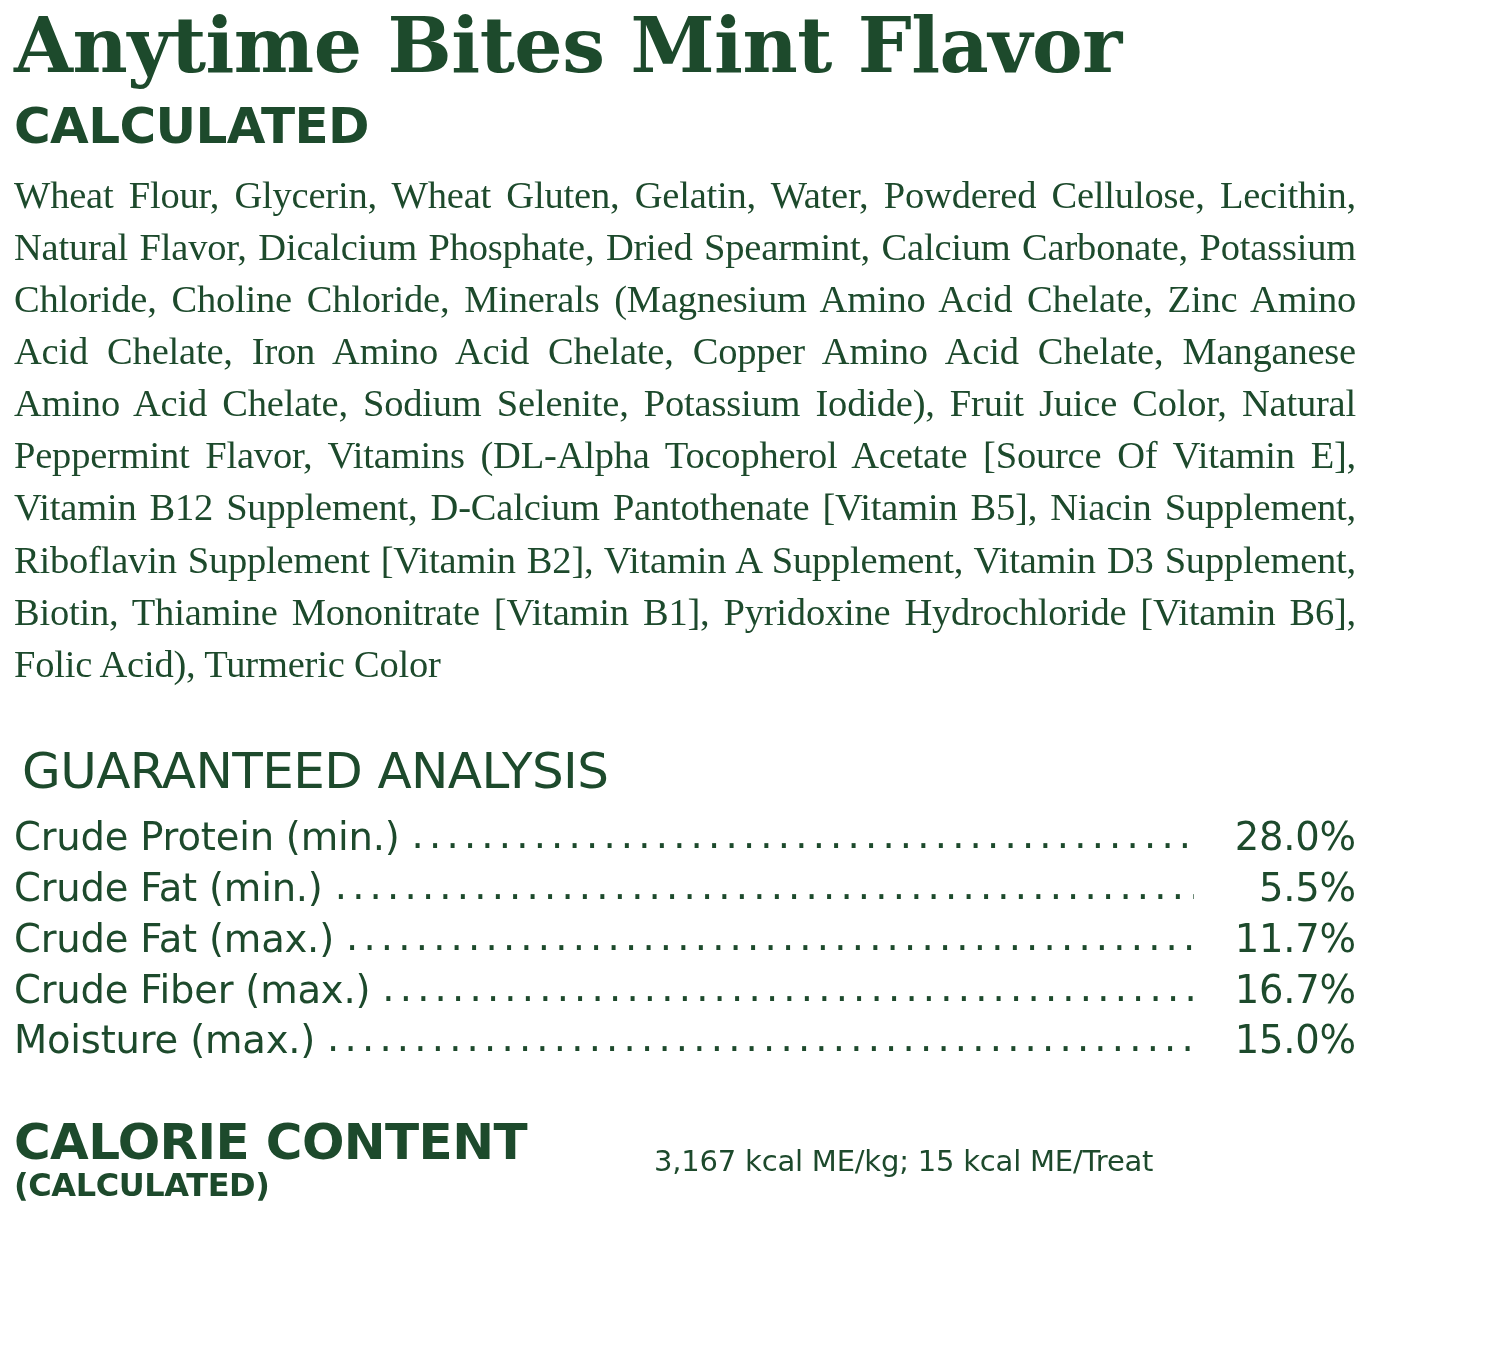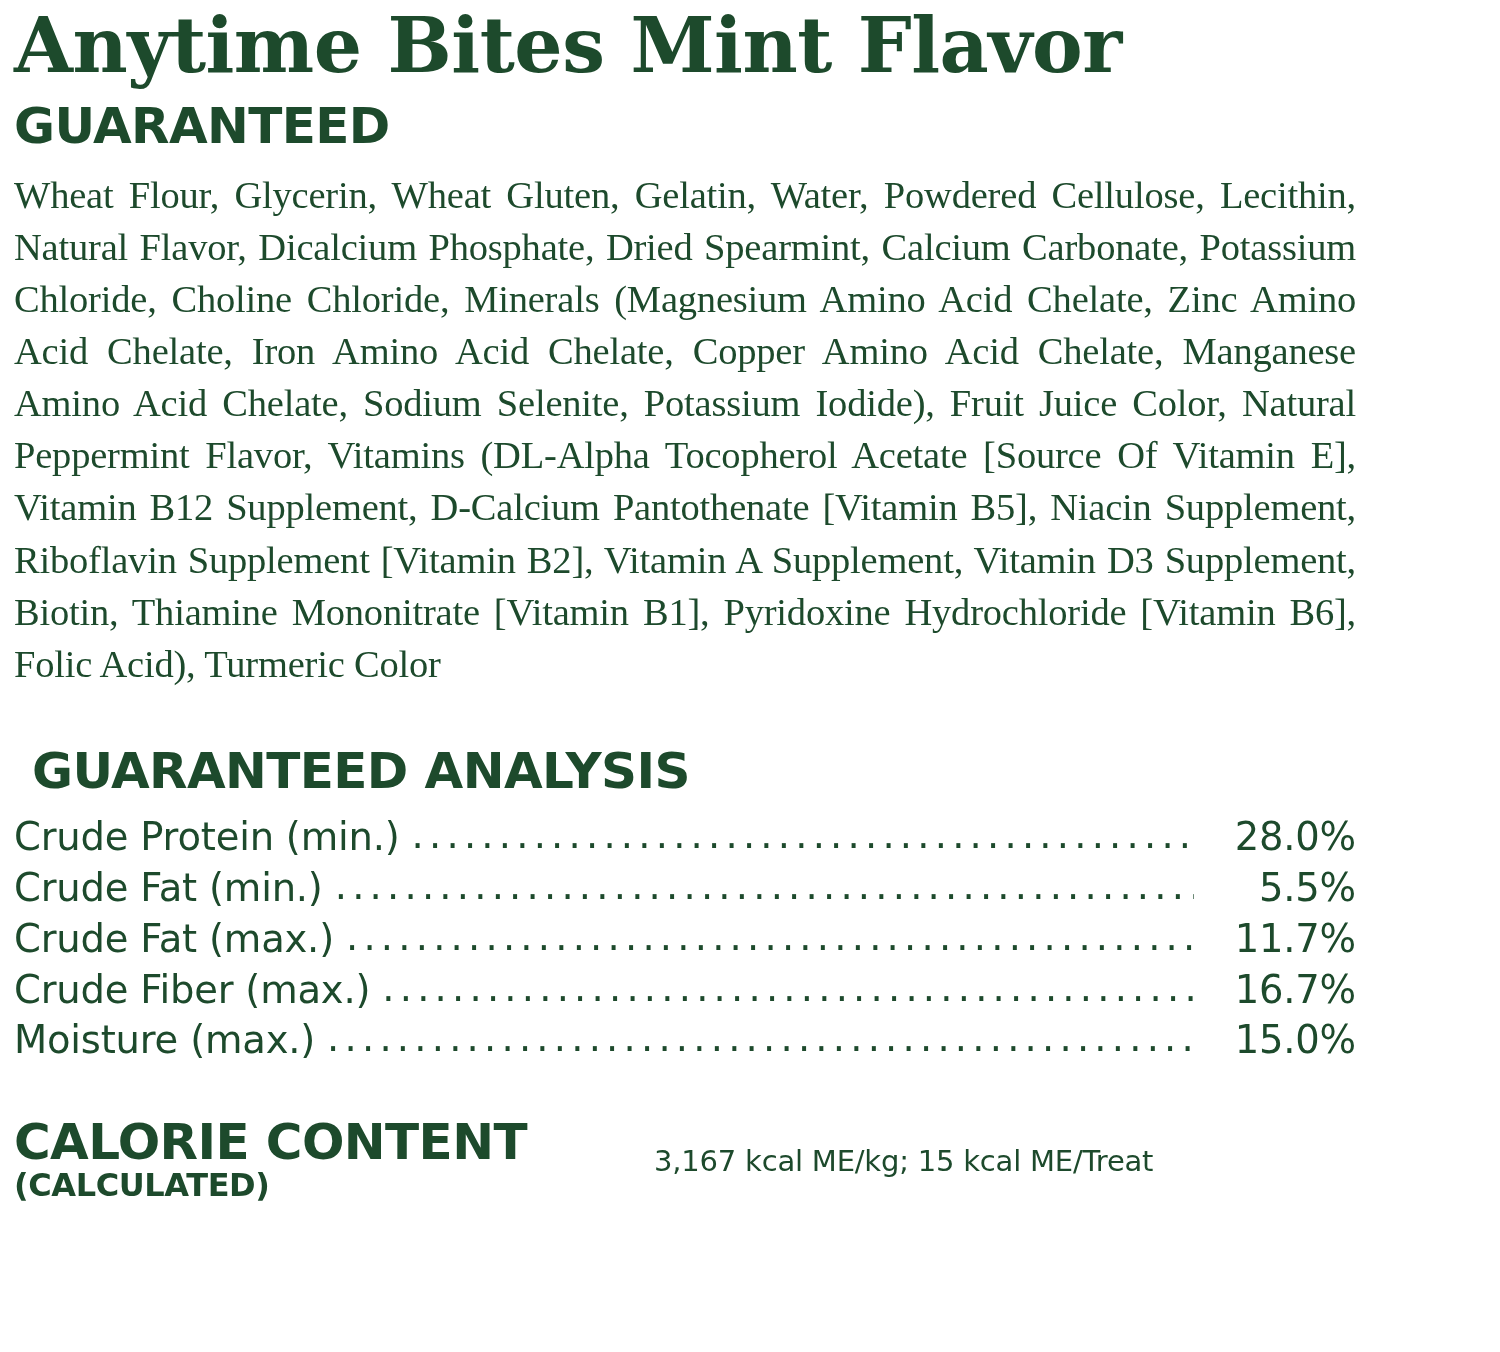--- a/index.html
+++ b/index.html
@@ -46,24 +46,24 @@
     hyphens: manual;
     max-width: 1480px;
     margin: 0;
     letter-spacing: -0.2px;
     font-family: Liberation Serif, serif;
   }
   .ga-block {
     margin-top: 52px;
   }
   .ga-head {
-    font-weight: bold;
+    font-weight: normal;
     font-size: 50px;
     letter-spacing: -0.6px;
-    margin: 0 0 12px 18px;
+    margin: 0 0 12px 8px;
   }
   .ga-list {
     margin: 0;
     padding: 0;
     list-style: none;
   }
   .ga-row {
     display: flex;
     align-items: center;
     font-size: 38.5px;
@@ -118,21 +118,21 @@
   }
 </style>
 </head>
 <body>
 
 <div class="page">
 
   <h1 class="product-title">Anytime Bites Mint Flavor</h1>
 
   <section>
-    <h2 class="section-head">GUARANTEED</h2>
+    <h2 class="section-head">CALCULATED</h2>
     <p class="ingredients-body">Wheat Flour, Glycerin, Wheat Gluten, Gelatin, Water, Powdered Cellulose, Lecithin, Natural Flavor, Dicalcium Phosphate, Dried Spearmint, Calcium Carbonate, Potassium Chloride, Choline Chloride, Minerals (Magnesium Amino Acid Chelate, Zinc Amino Acid Chelate, Iron Amino Acid Chelate, Copper Amino Acid Chelate, Manganese Amino Acid Chelate, Sodium Selenite, Potassium Iodide), Fruit Juice Color, Natural Peppermint Flavor, Vitamins (DL-Alpha Tocopherol Acetate [Source Of Vitamin E], Vitamin B12 Supplement, D-Calcium Pantothenate [Vitamin B5], Niacin Supplement, Riboflavin Supplement [Vitamin B2], Vitamin A Supplement, Vitamin D3 Supplement, Biotin, Thiamine Mononitrate [Vitamin B1], Pyridoxine Hydrochloride [Vitamin B6], Folic Acid), Turmeric Color</p>
   </section>
 
   <section class="ga-block">
     <h2 class="ga-head">GUARANTEED ANALYSIS</h2>
     <ul class="ga-list">
       <li class="ga-row">
         <span class="ga-label">Crude Protein (min.)</span>
         <span class="ga-dots">..................................................................................................</span>
         <span class="ga-value">28.0%</span>

